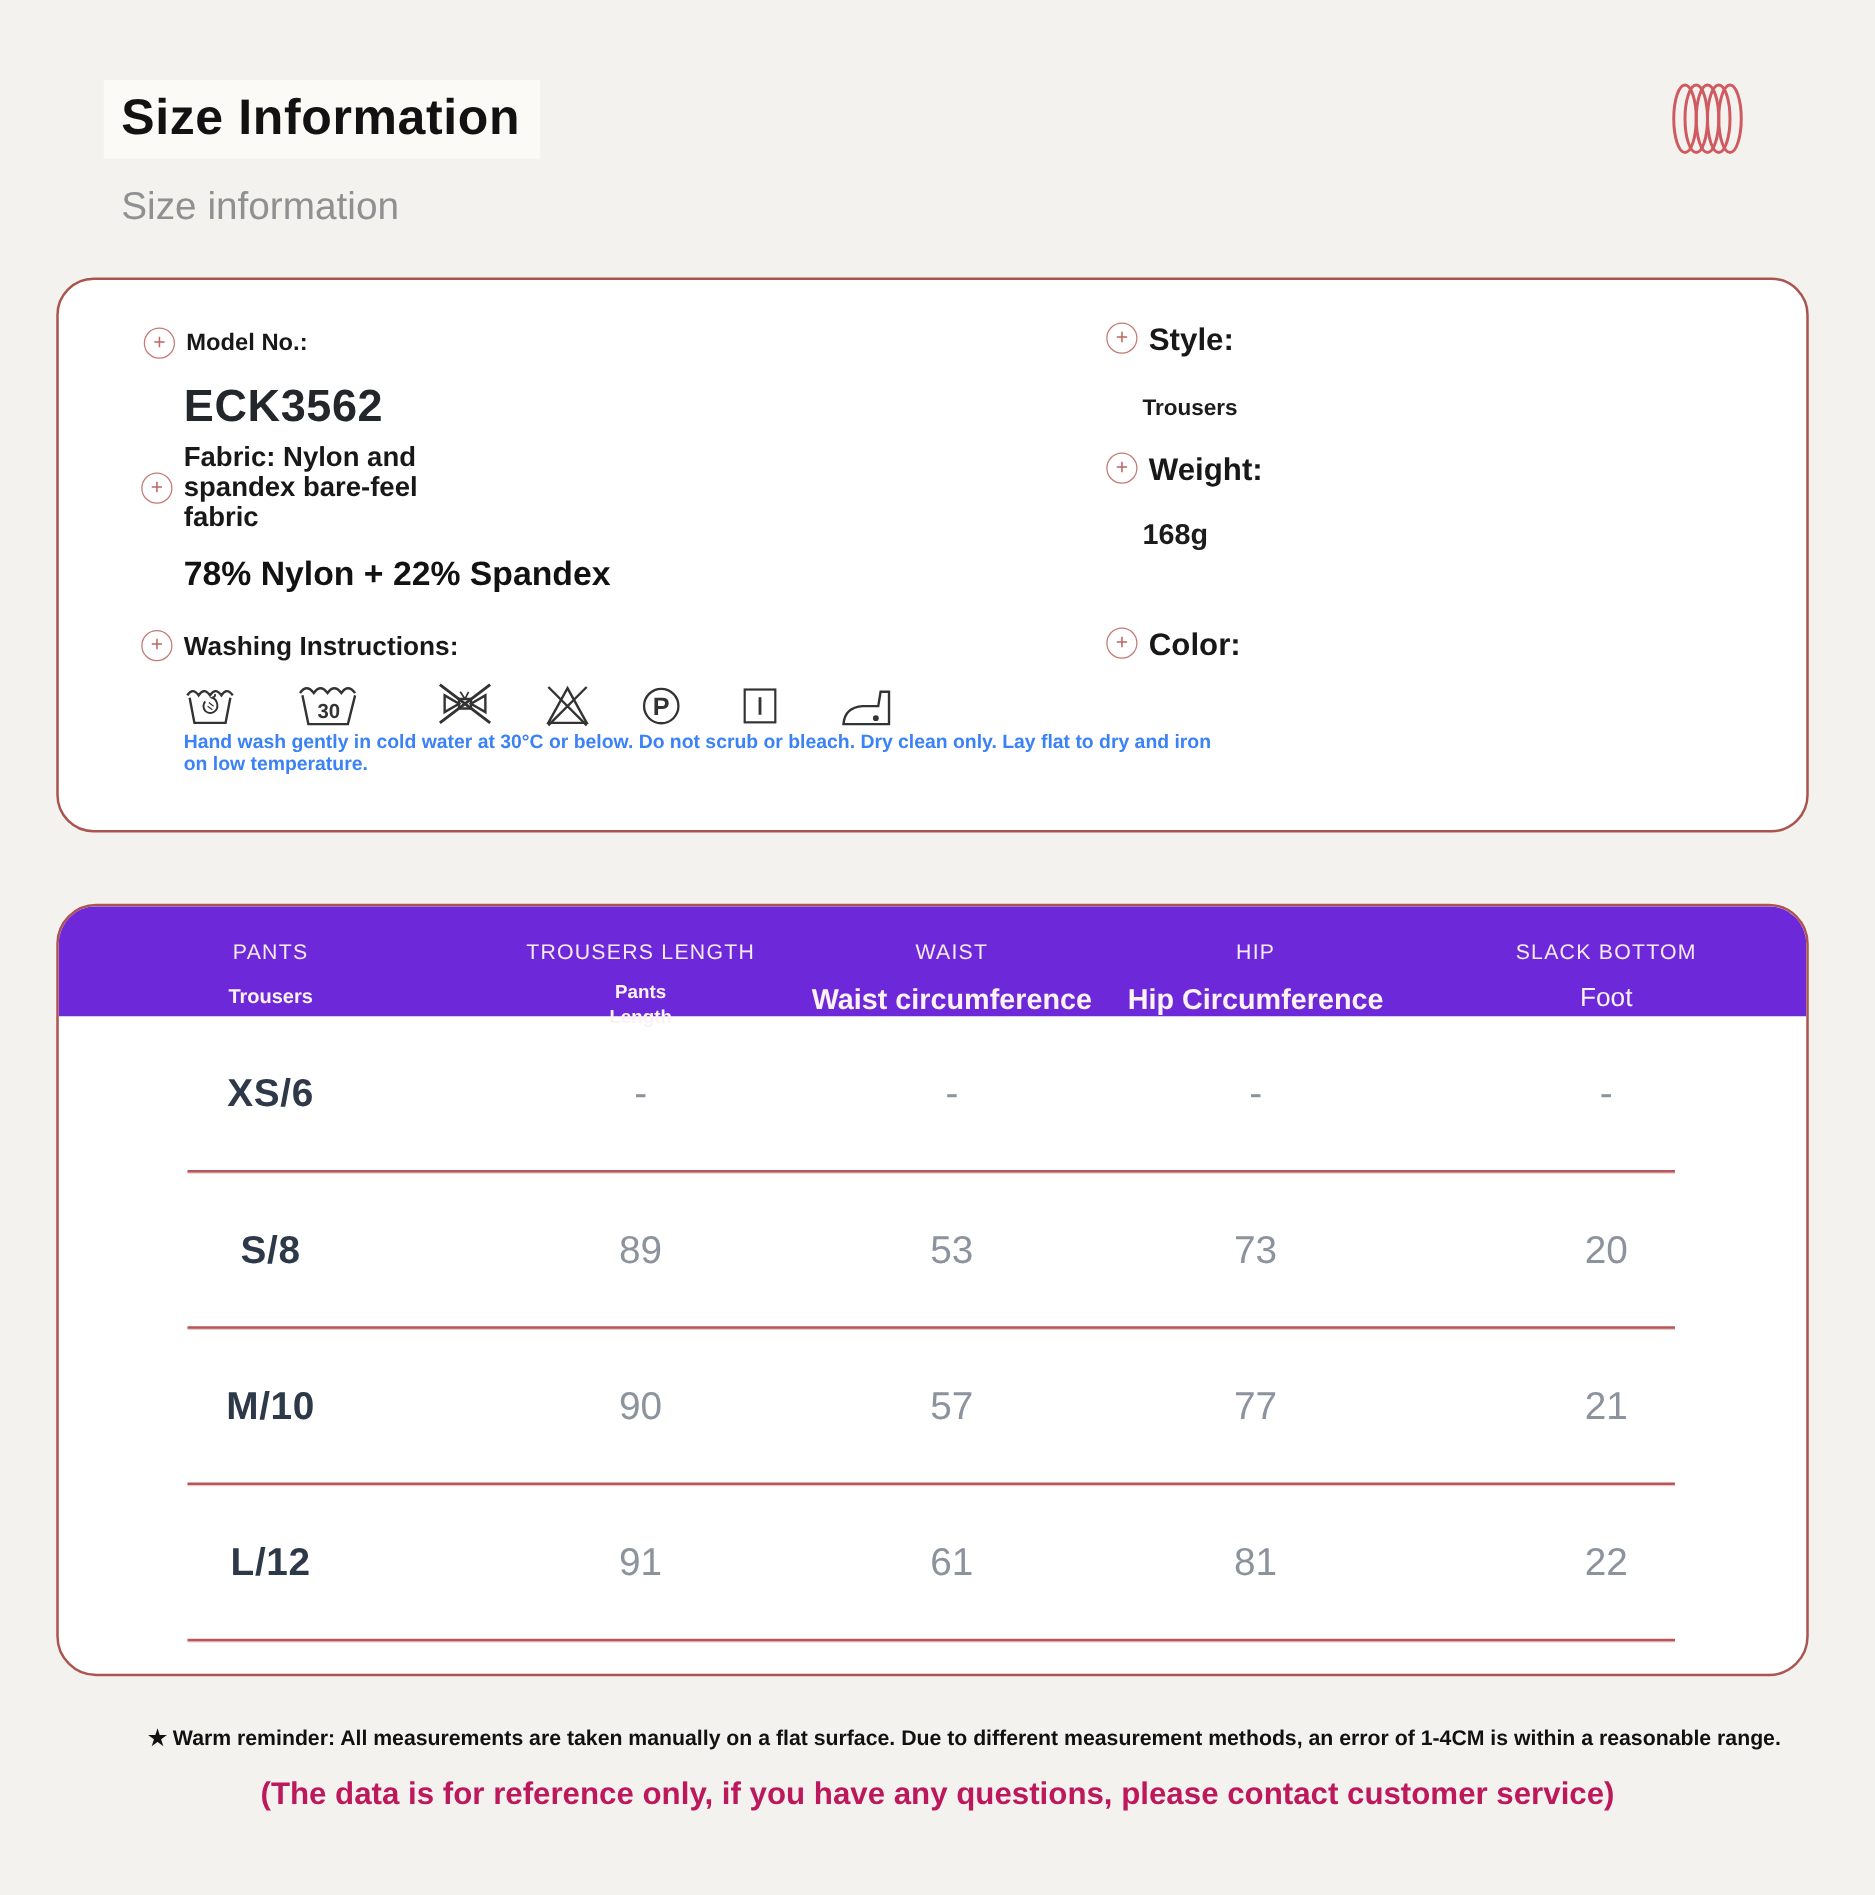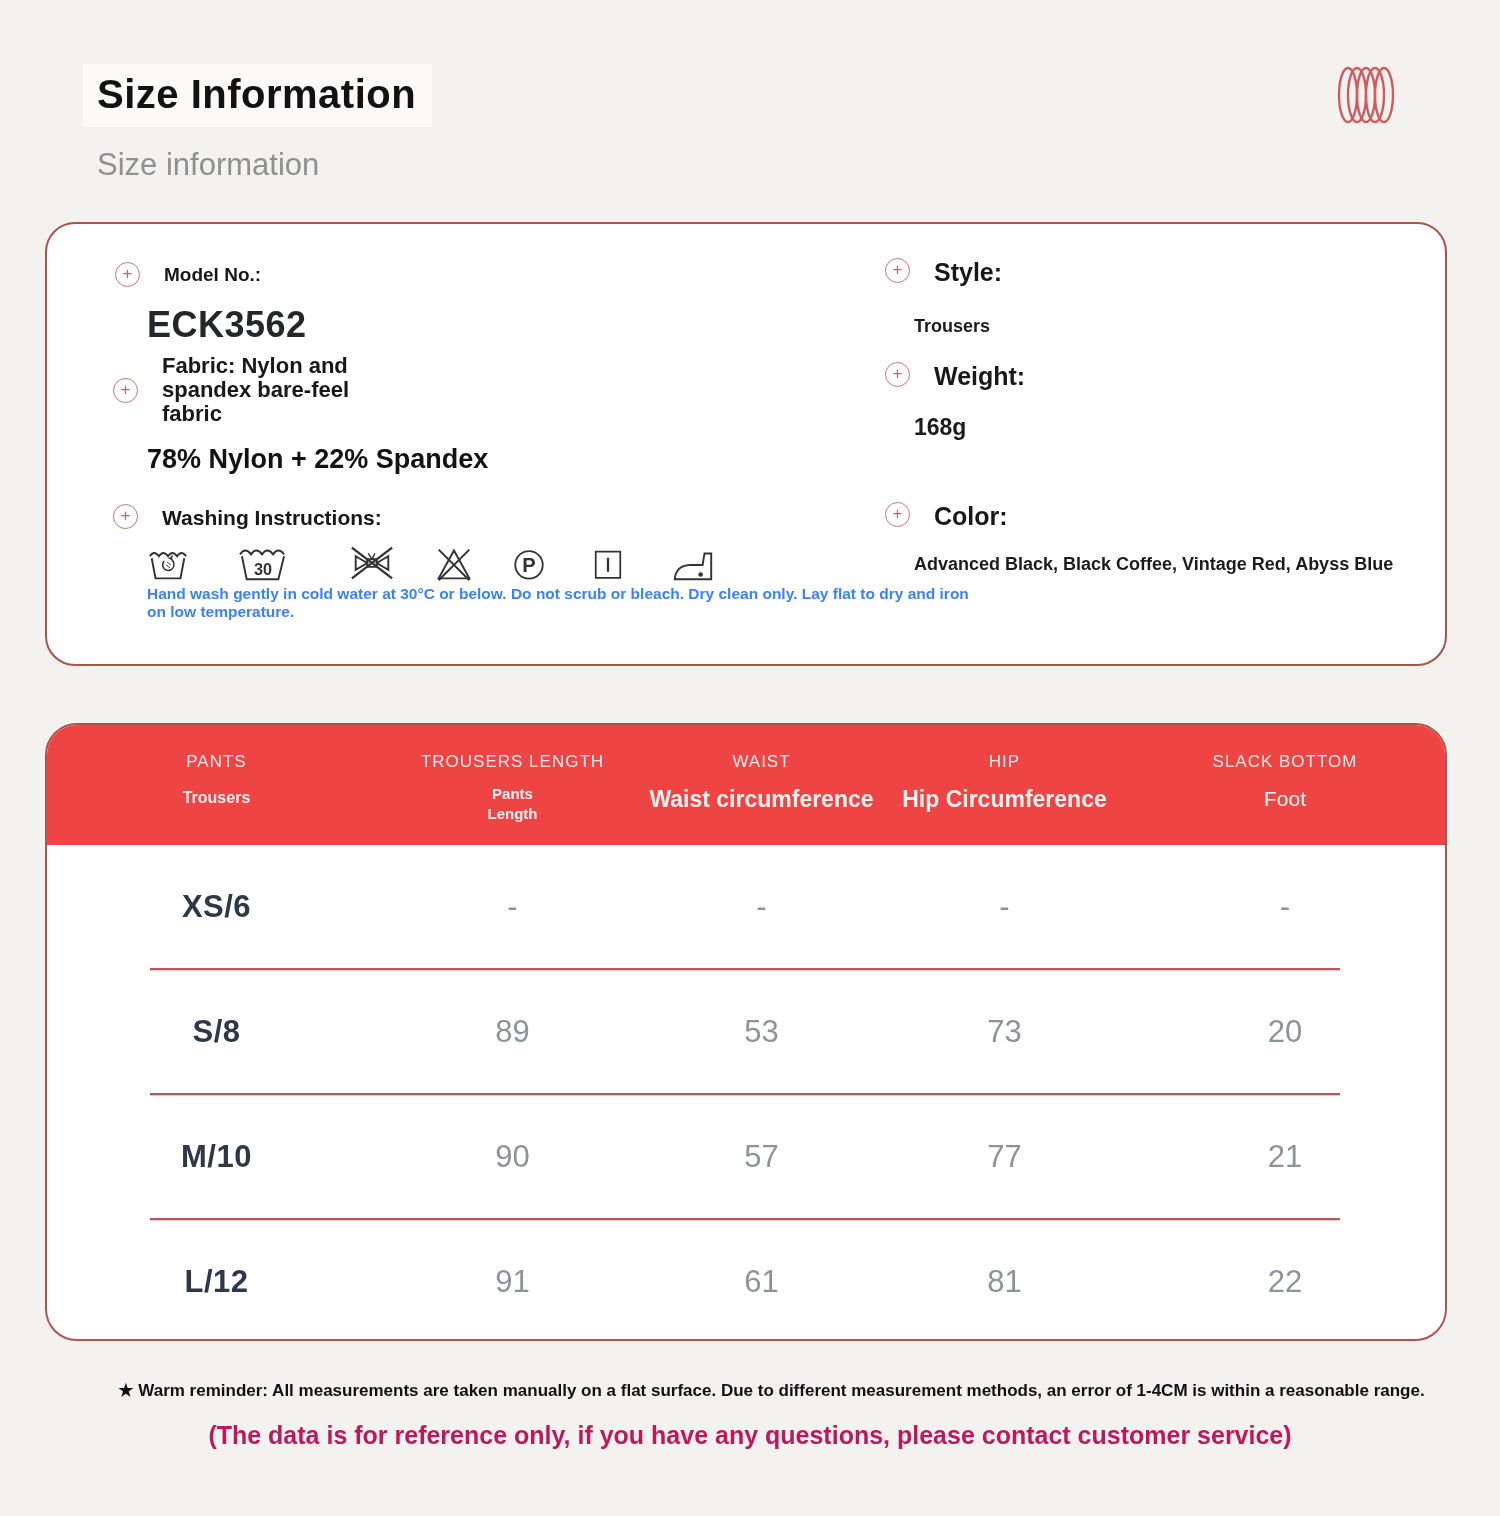--- a/index.html
+++ b/index.html
@@ -33,21 +33,21 @@
     background:#ffffff;
     border:2px solid #a9544f; border-radius:30px;
   }
   .plus-icon {
     width:25px; height:25px; flex:0 0 25px;
     border:1.4px solid #c47975; border-radius:50%;
     color:#bc6a66; font-size:17px; line-height:22px; text-align:center;
     font-weight:400;
   }
   .plus-icon::before { content:"+"; }
-  .info-row { position:absolute; display:flex; align-items:flex-start; gap:24px; }
+  .info-row { position:absolute; display:flex; align-items:flex-start; gap:9px; }
   .lbl { font-weight:700; color:#181818; }
   .row-model   { left:68px; top:38px; }  .row-model .lbl { font-size:19px; padding-top:2px; }
   .model-value { position:absolute; left:100px; top:80px; font-size:36px; font-weight:600; color:#23272c; letter-spacing:.5px; }
   .row-fabric  { left:66px; top:130px; align-items:center; } .row-fabric .lbl { font-size:22px; line-height:1.1; width:215px; }
   .fabric-value{ position:absolute; left:100px; top:220px; font-size:27px; font-weight:700; color:#121212; }
   .row-washing { left:66px; top:280px; } .row-washing .lbl { font-size:21px; padding-top:2px; }
   .icons-row   { position:absolute; left:98px; top:316px; display:flex; align-items:flex-end; }
   .icons-row svg { display:block; }
   .wash-icon { margin-right:0; }
   .caption {
@@ -67,21 +67,21 @@
 
   
   .size-table {
     position:absolute; left:45px; top:723px;
     width:1402px; height:618px;
     background:#ffffff;
     border:2px solid #ab5450; border-radius:32px;
     overflow:hidden;
   }
   .st-header {
-    height:120px; background:#ef4444;
+    height:88px; background:#6d28d9;
     display:grid; grid-template-columns:339px 253px 245px 241px 320px;
   }
   .th { display:flex; flex-direction:column; align-items:center; justify-content:flex-start; padding-top:27px; color:#fbf2f1; }
   .th .top { font-size:17px; font-weight:400; letter-spacing:1px; opacity:.96; }
   .th .sub { margin-top:17px; font-weight:700; text-align:center; }
   .th.c1 .sub { font-size:16px; }
   .th.c2 .sub { font-size:15px; width:72px; line-height:1.3; margin-top:12px; }
   .th.c3 .sub, .th.c4 .sub { font-size:23px; margin-top:14px; }
   .th.c5 .sub { font-size:21px; margin-top:15px; font-weight:500; }
   .st-body { padding-top:0; }
@@ -204,21 +204,20 @@
   <div class="info-row row-weight">
     <span class="plus-icon"></span>
     <span class="lbl">Weight:</span>
   </div>
   <div class="weight-value">168g</div>
 
   <div class="info-row row-color">
     <span class="plus-icon"></span>
     <span class="lbl">Color:</span>
   </div>
-  <div class="color-value">Advanced Black, Black Coffee, Vintage Red, Abyss Blue</div>
 
 </div>
 
 <div class="size-table">
   <div class="st-header">
     <div class="th c1">
       <span class="top">PANTS</span>
       <span class="sub">Trousers</span>
     </div>
     <div class="th c2">

